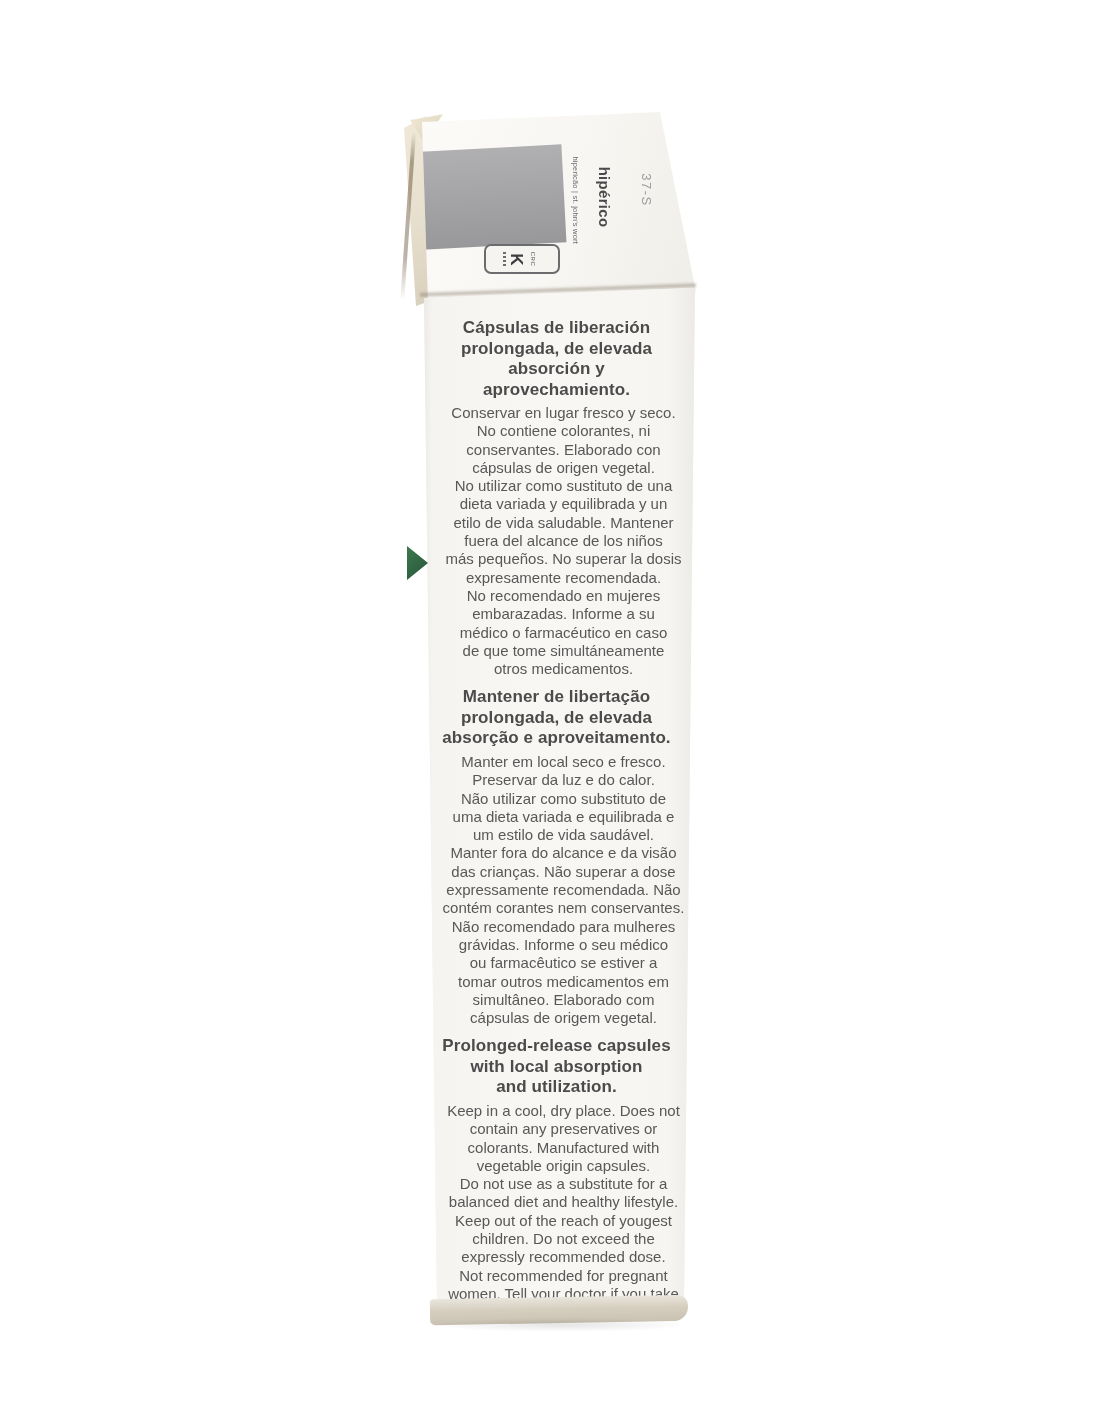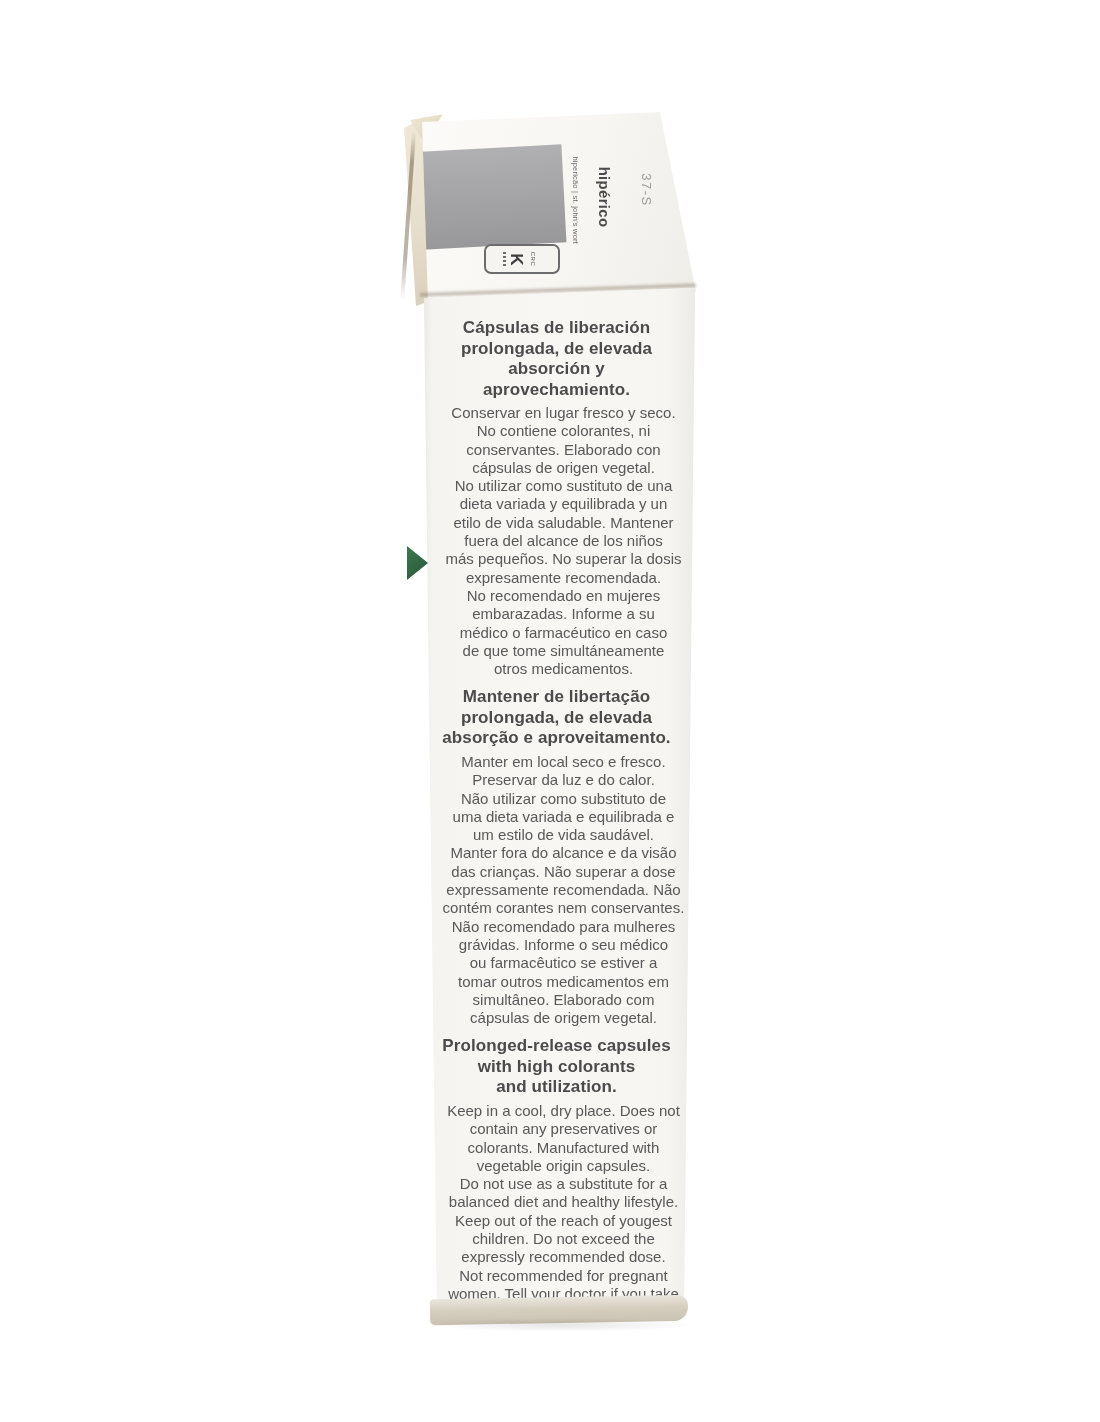--- a/index.html
+++ b/index.html
@@ -168,21 +168,21 @@
 expressamente recomendada. Não
 contém corantes nem conservantes.
 Não recomendado para mulheres
 grávidas. Informe o seu médico
 ou farmacêutico se estiver a
 tomar outros medicamentos em
 simultâneo. Elaborado com
 cápsulas de origem vegetal.</p>
 
     <p class="sec-heading">Prolonged-release capsules
-with high colorants
+with local absorption
 and utilization.</p>
     <p class="sec-body">Keep in a cool, dry place. Does not
 contain any preservatives or
 colorants. Manufactured with
 vegetable origin capsules.
 Do not use as a substitute for a
 balanced diet and healthy lifestyle.
 Keep out of the reach of yougest
 children. Do not exceed the
 expressly recommended dose.

